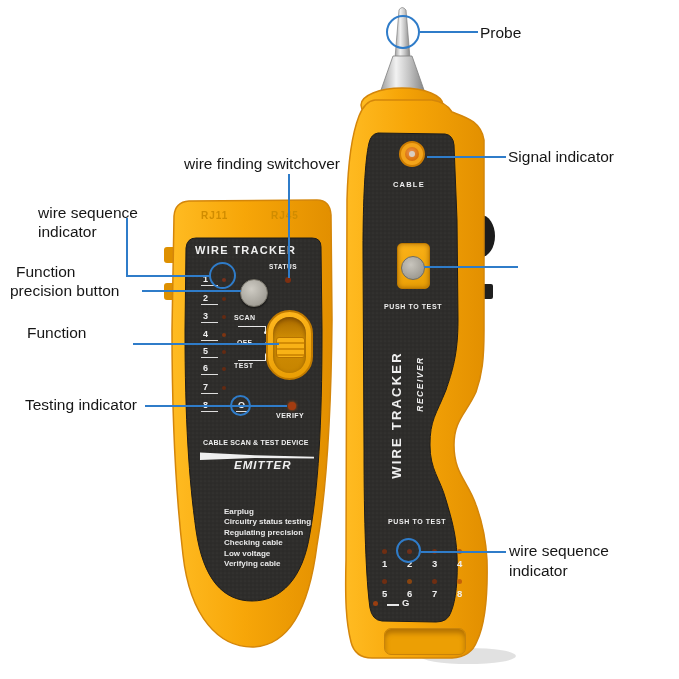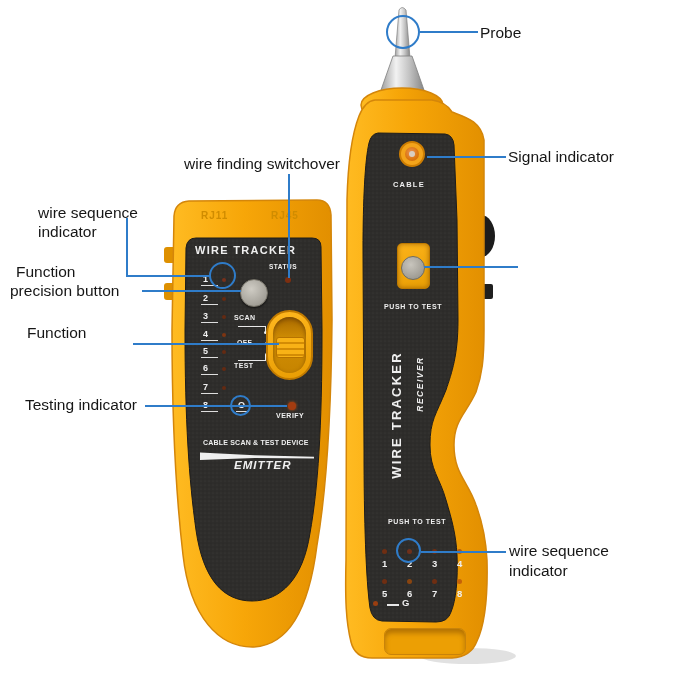--- a/index.html
+++ b/index.html
@@ -154,20 +154,28 @@
   </div>
 
   <div class="led" style="left:288px;top:402px;width:8px;height:8px;background:#A33C10;box-shadow:0 0 3px #C0520F;"></div>
   <div class="pw" style="left:276px;top:412px;font-size:7px;letter-spacing:.5px;">VERIFY</div>
 
   <div class="pw" style="left:203px;top:439px;font-size:7px;letter-spacing:.2px;">CABLE SCAN &amp; TEST DEVICE</div>
   <div style="position:absolute;left:200px;top:452px;width:114px;height:8px;background:#EFEFEF;
               clip-path:polygon(0 5%,48% 40%,100% 60%,100% 80%,48% 74%,0 100%);"></div>
   <div class="pw" style="left:234px;top:459px;font-size:11.5px;font-style:italic;letter-spacing:1px;">EMITTER</div>
 
+  <div style="position:absolute;left:224px;top:507px;font-size:8px;font-weight:bold;color:#E8E8E8;line-height:10.4px;white-space:nowrap;">
+    <div>Earplug</div>
+    <div>Circuitry status testing</div>
+    <div>Regulating precision</div>
+    <div>Checking cable</div>
+    <div>Low voltage</div>
+    <div>Verifying cable</div>
+  </div>
 
   <div class="pled">
     <div class="mid"></div>
     <div class="core"></div>
   </div>
   <div class="pw" style="left:393px;top:180px;font-size:7.5px;letter-spacing:1.2px;">CABLE</div>
 
   <div class="inch-sq"></div>
   <div class="inch-btn"></div>
 

